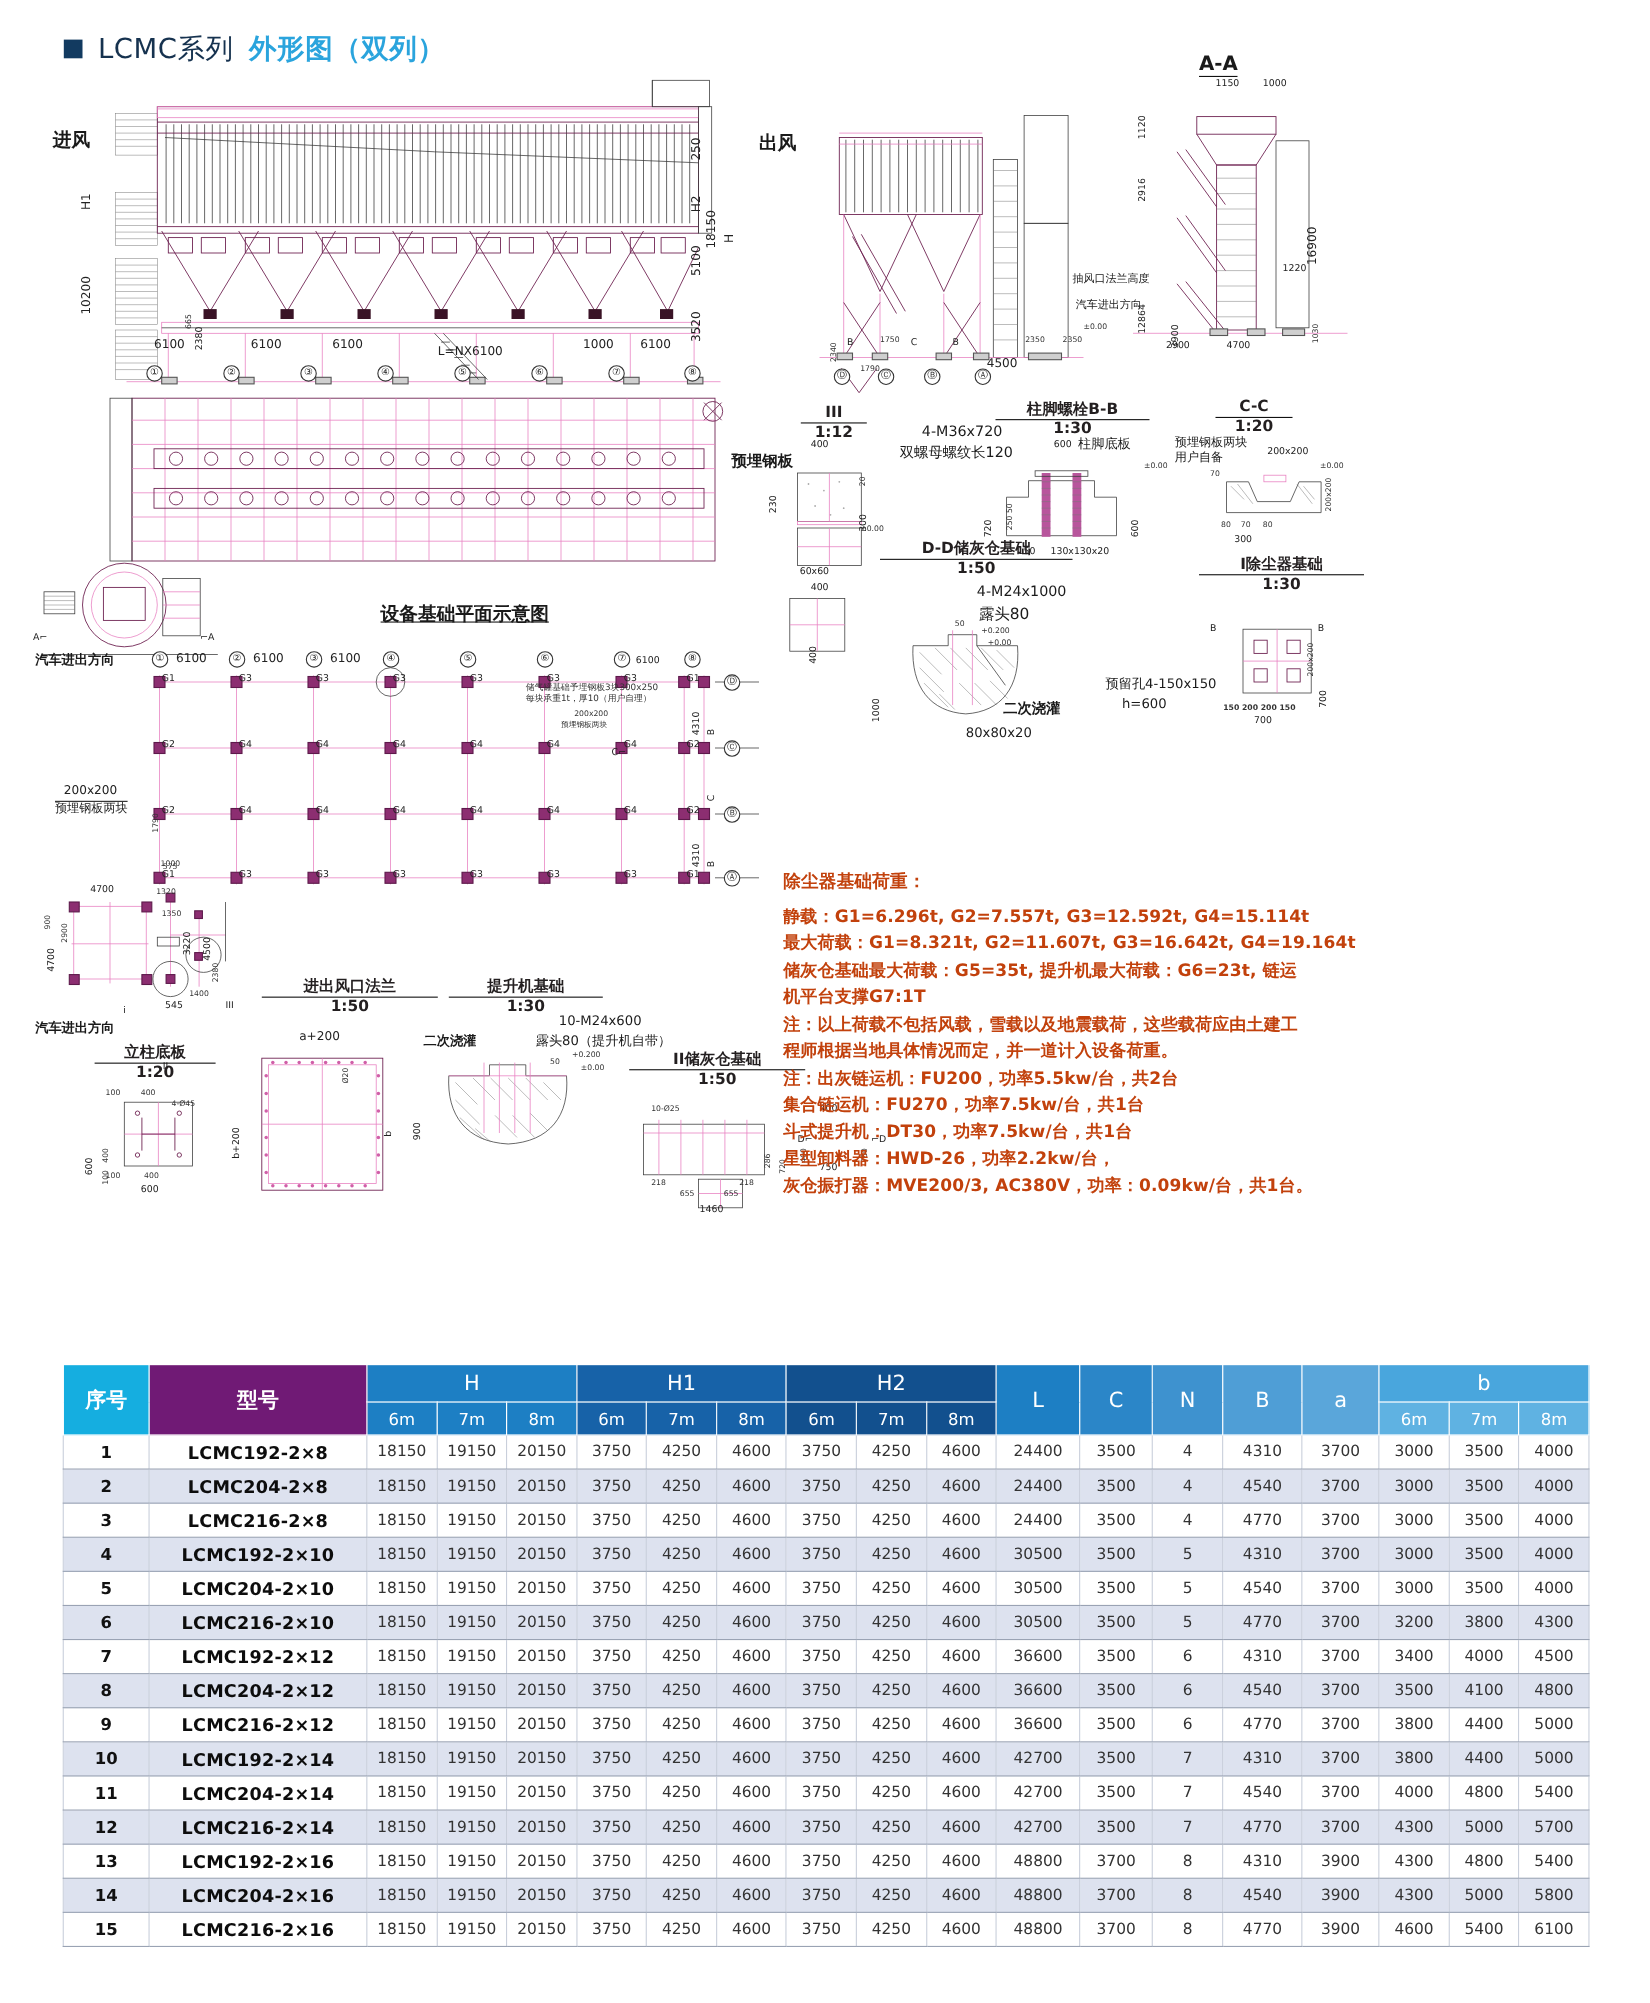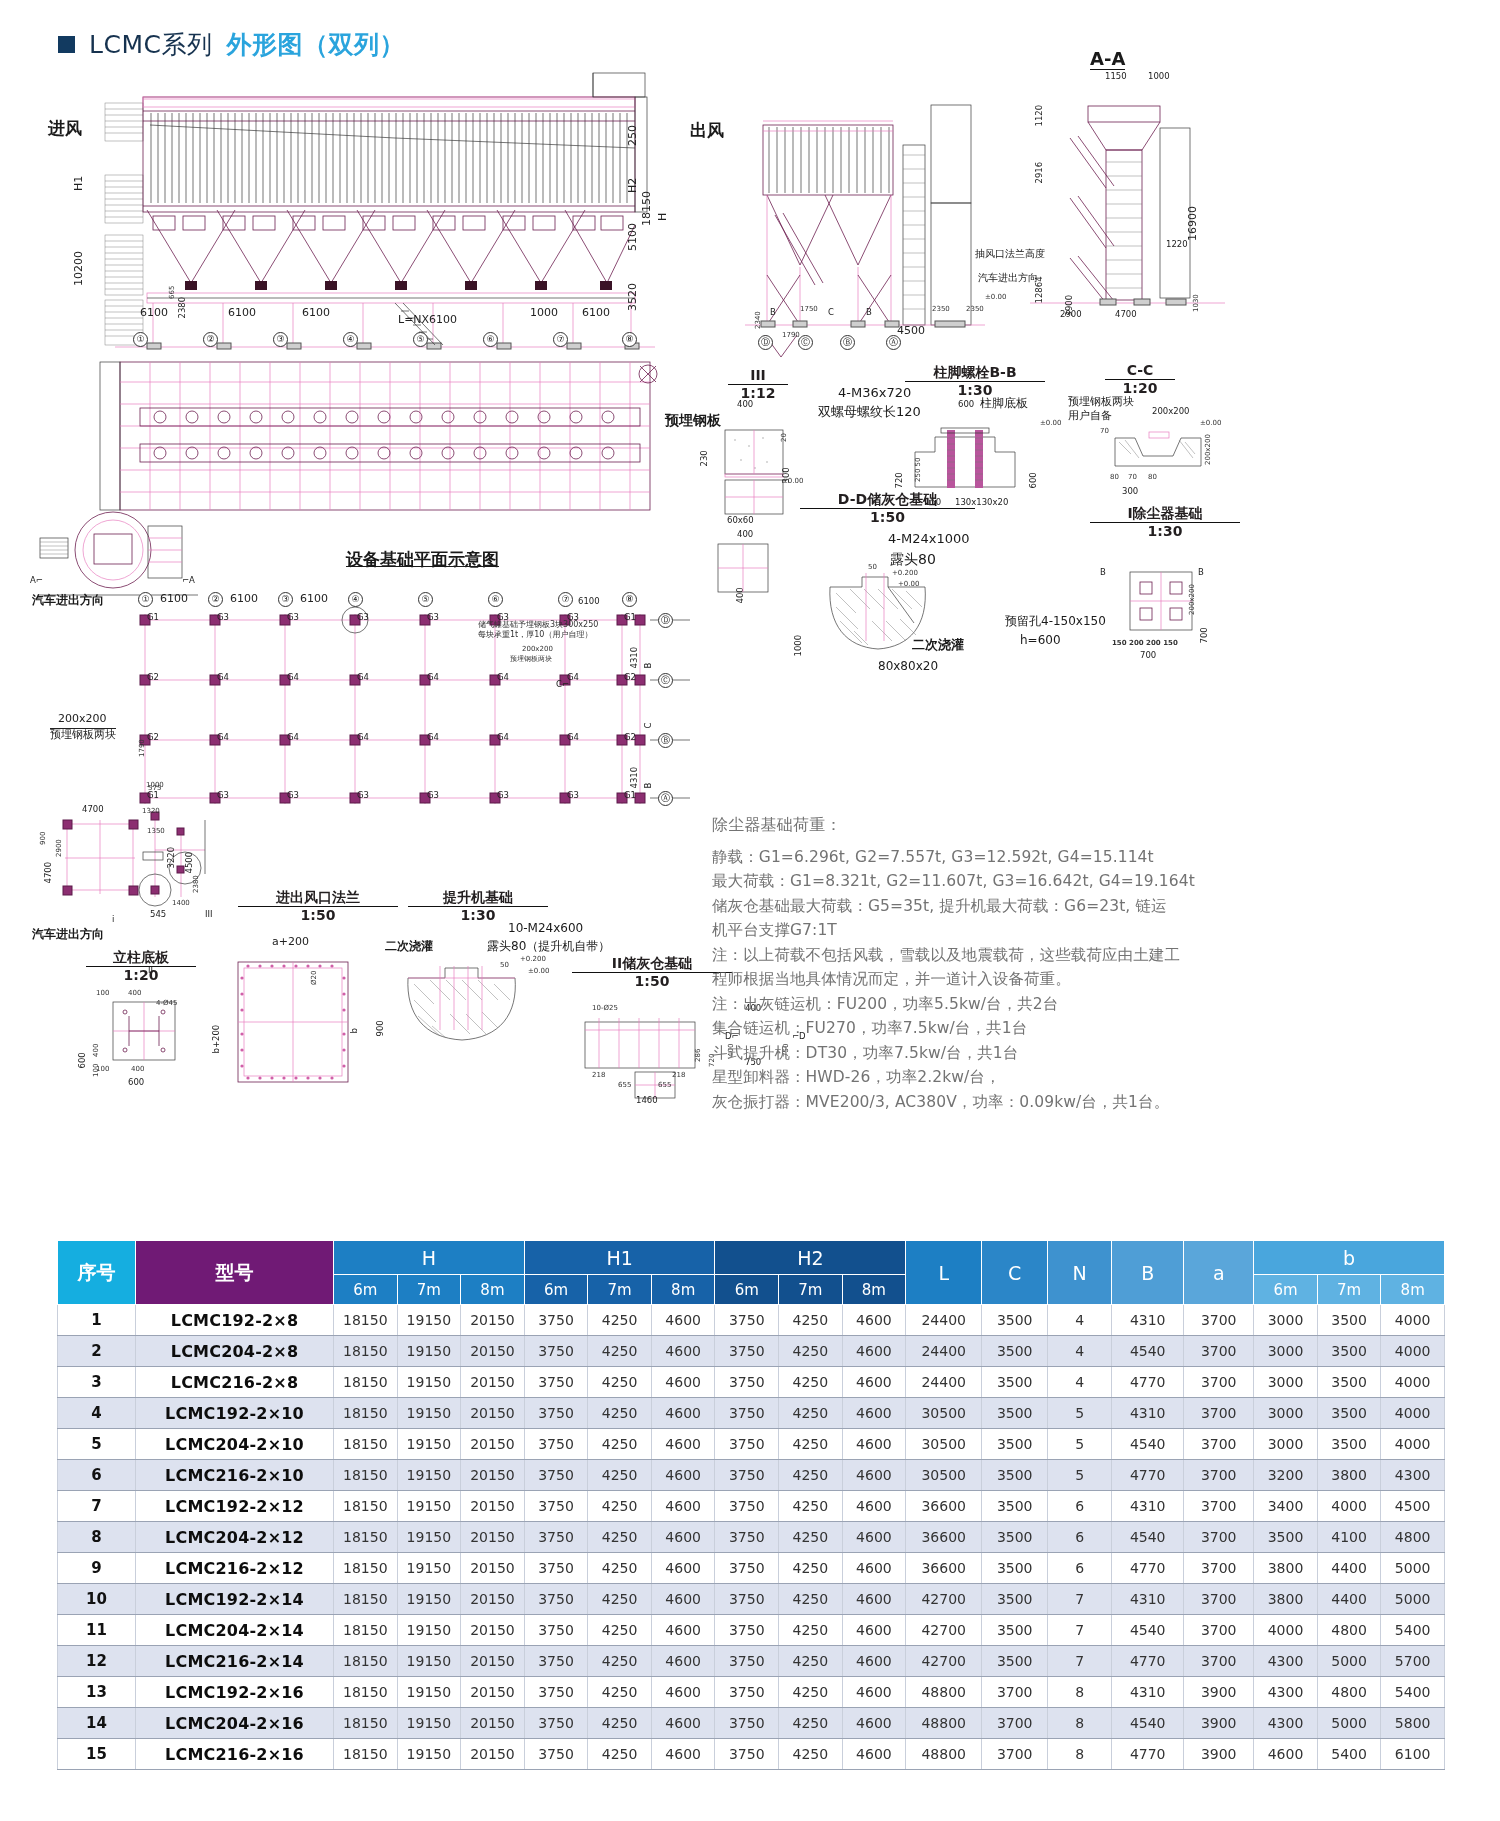--- a/index.html
+++ b/index.html
@@ -81,23 +81,24 @@
     position: absolute;
     width: 15px; height: 15px;
     border: 1px solid #333; border-radius: 50%;
     font-size: 9px; text-align: center; line-height: 13px;
     background: #fff; color: #222;
   }
 
   
   .notes {
     position: absolute;
-    left: 712px; top: 755px;
+    left: 712px; top: 731px;
     width: 560px;
-    color: #737373;
+    color: #c2410c;
+    font-weight: bold;
   }
   .notes .n-head {
     font-size: 16px; margin-bottom: 9px; letter-spacing: .2px;
   }
   .notes .n-line {
     font-size: 15.5px; line-height: 1.58; letter-spacing: .1px;
   }
 
   
   .spec-table {

